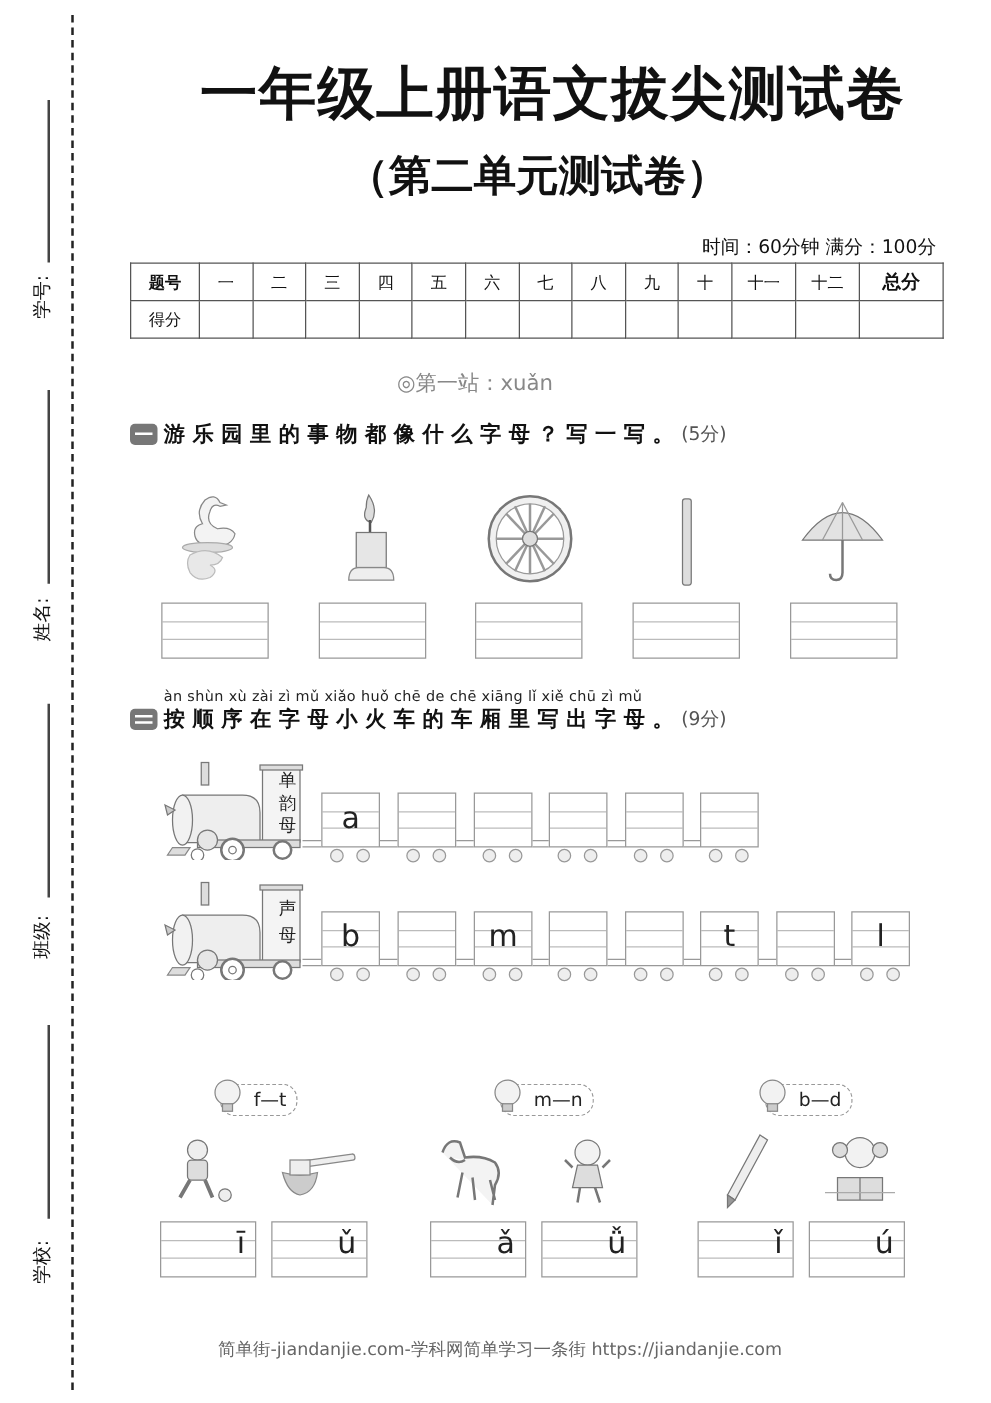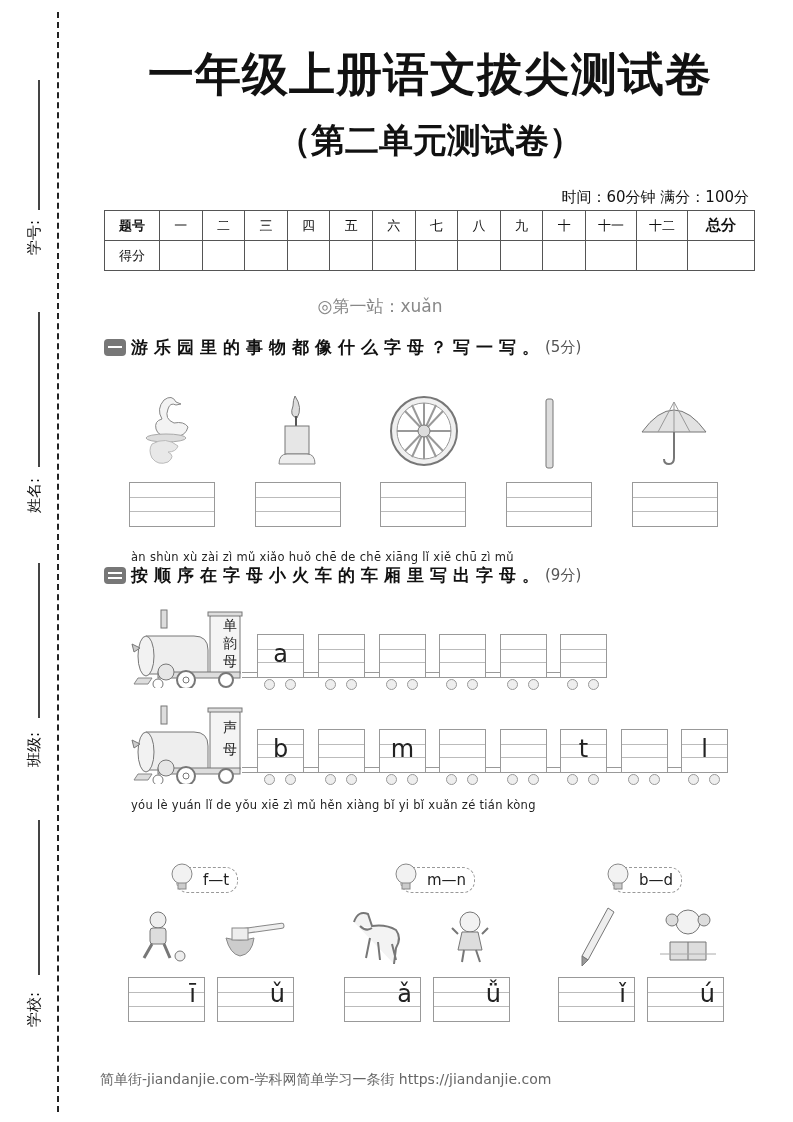--- a/index.html
+++ b/index.html
@@ -2,21 +2,21 @@
 <html><head>
 <meta charset="utf-8">
 <style>
   html, body { margin:0; padding:0; background:#fff; }
   body { width:793px; height:1122px; position:relative; overflow:hidden; font-family:"DejaVu Sans", sans-serif; color:#111; }
   
   .cut-line { position:absolute; left:57px; top:12px; height:1100px; border-left:2px dashed #222; }
   .side-line { position:absolute; left:38px; width:2px; background:#444; }
   .side-label { position:absolute; left:14px; font-size:15px; transform:rotate(-90deg); transform-origin:center; white-space:nowrap; width:40px; text-align:center; }
   
-  .title { position:absolute; left:100px; top:44px; width:660px; text-align:center; font-size:46px; font-weight:bold; letter-spacing:1px; }
+  .title { position:absolute; left:112px; top:44px; width:660px; text-align:center; font-size:46px; font-weight:bold; letter-spacing:1px; }
   .subtitle { position:absolute; left:100px; top:118px; width:660px; text-align:center; font-size:34px; font-weight:bold; }
   .meta { position:absolute; right:44px; top:188px; font-size:15px; }
   
   table.score { position:absolute; left:104px; top:210px; width:651px; border-collapse:collapse; font-size:13px; }
   table.score td { border:1px solid #555; height:29px; text-align:center; padding:0; }
   
   .station { position:absolute; left:100px; top:295px; width:560px; text-align:center; font-size:17px; color:#888; }
   
   .q { position:absolute; left:104px; }
   .q-badge { display:inline-block; width:22px; height:17px; background:#777; border-radius:4px; vertical-align:middle; position:relative; margin-right:5px; }
@@ -30,21 +30,21 @@
      linear-gradient(#bbb,#bbb) 0 33.3%/100% 1px no-repeat,
      linear-gradient(#bbb,#bbb) 0 66.6%/100% 1px no-repeat; }
   .grid4 .ch { position:absolute; right:8px; top:2px; font-size:24px; color:#222; font-family:"DejaVu Sans", sans-serif; }
   .car .ch { left:0; right:0; text-align:center; top:5px; font-size:24px; }
   .wheel { position:absolute; width:9px; height:9px; border:1px solid #999; border-radius:50%; background:#eee; }
   .coupler { position:absolute; height:4px; border-top:1px solid #999; border-bottom:1px solid #999; }
   .engine { position:absolute; width:128px; height:82px; }
   .tank-label { position:absolute; font-size:14px; color:#222; line-height:18px; text-align:center; width:24px; }
   .hint { position:absolute; height:24px; border:1px dashed #999; border-radius:12px; font-size:15px; color:#222; line-height:24px; padding:0 8px 0 26px; }
   .bulb { position:absolute; left:-8px; top:-6px; width:28px; height:30px; }
-  .footer { position:absolute; left:100px; top:1071px; width:600px; font-size:14px; color:#666; }
+  .footer { position:absolute; left:100px; top:1071px; width:600px; text-align:center; font-size:14px; color:#666; }
   .pic { position:absolute; }
 </style>
 </head>
 <body>
 
 <div class="cut-line"></div>
 
 <div class="side-line" style="top:80px;height:130px;"></div>
 <div class="side-label" style="top:228px;">学号:</div>
 
@@ -283,21 +283,20 @@
     <div class="wheel" style="left:528px;top:774px;"></div>
   <div class="wheel" style="left:567px;top:774px;"></div>
     <div class="wheel" style="left:588px;top:774px;"></div>
   <div class="wheel" style="left:628px;top:774px;"></div>
     <div class="wheel" style="left:649px;top:774px;"></div>
   <div class="wheel" style="left:688px;top:774px;"></div>
     <div class="wheel" style="left:709px;top:774px;"></div>
 </div>
 
 <div class="q" style="top:798px;">
-  <div class="pinyin">yóu lè yuán lǐ de yǒu xiē zì mǔ hěn xiàng  bǐ yi bǐ xuǎn zé tián kòng</div>
 </div>
 
 <div class="hint" style="left:176px;top:867px;">
   <svg class="bulb" width="28" height="30">
       <circle cx="13" cy="12" r="10" fill="#f2f2f2" stroke="#888"></circle>
       <rect x="9" y="21" width="8" height="6" fill="#ccc" stroke="#888"></rect>
     </svg>
   <span>f—t</span>
 </div>
 <div class="hint" style="left:400px;top:867px;">

